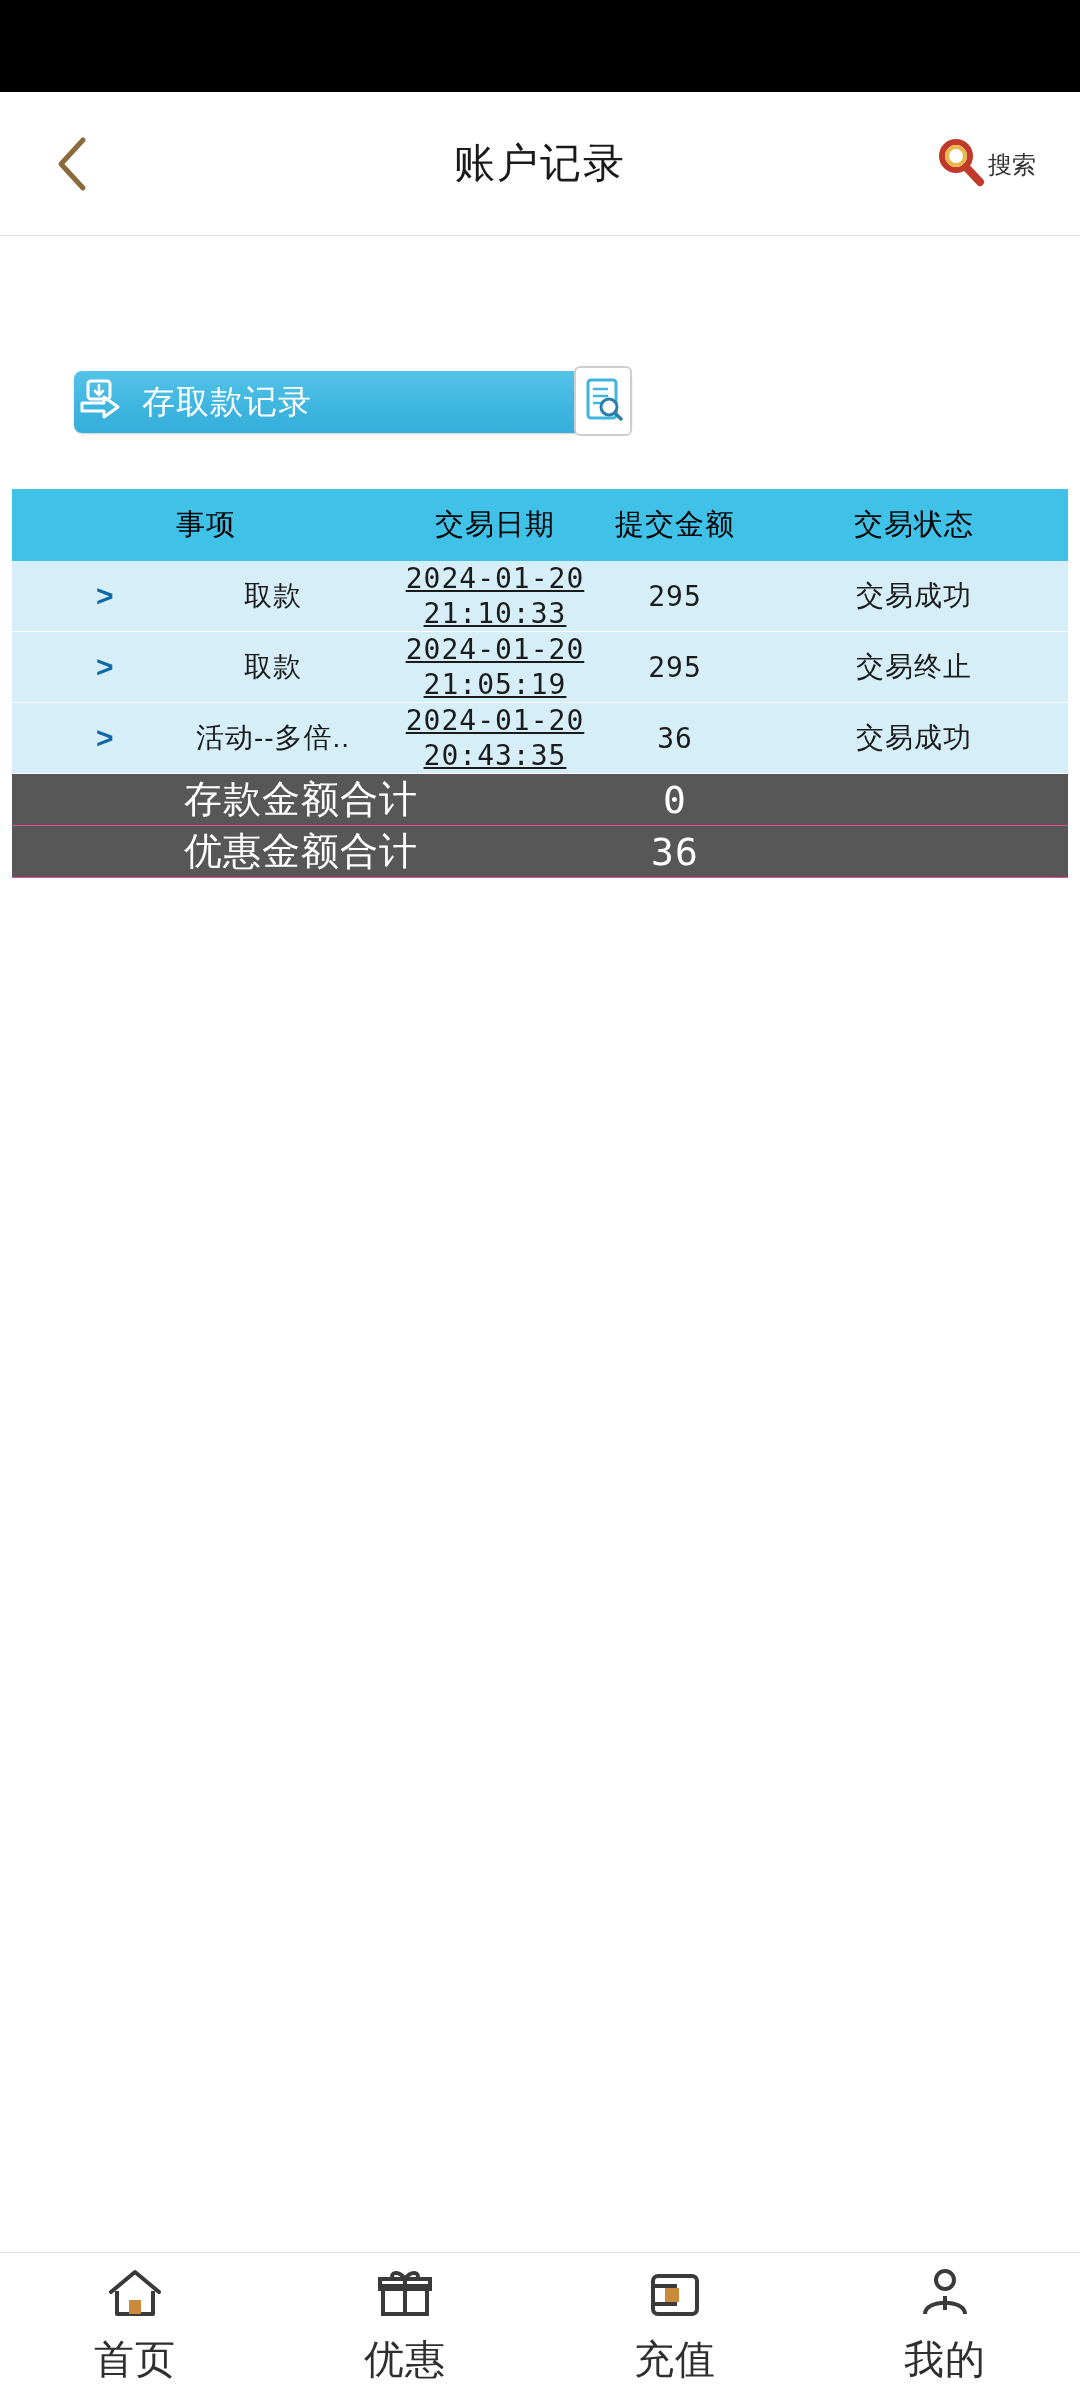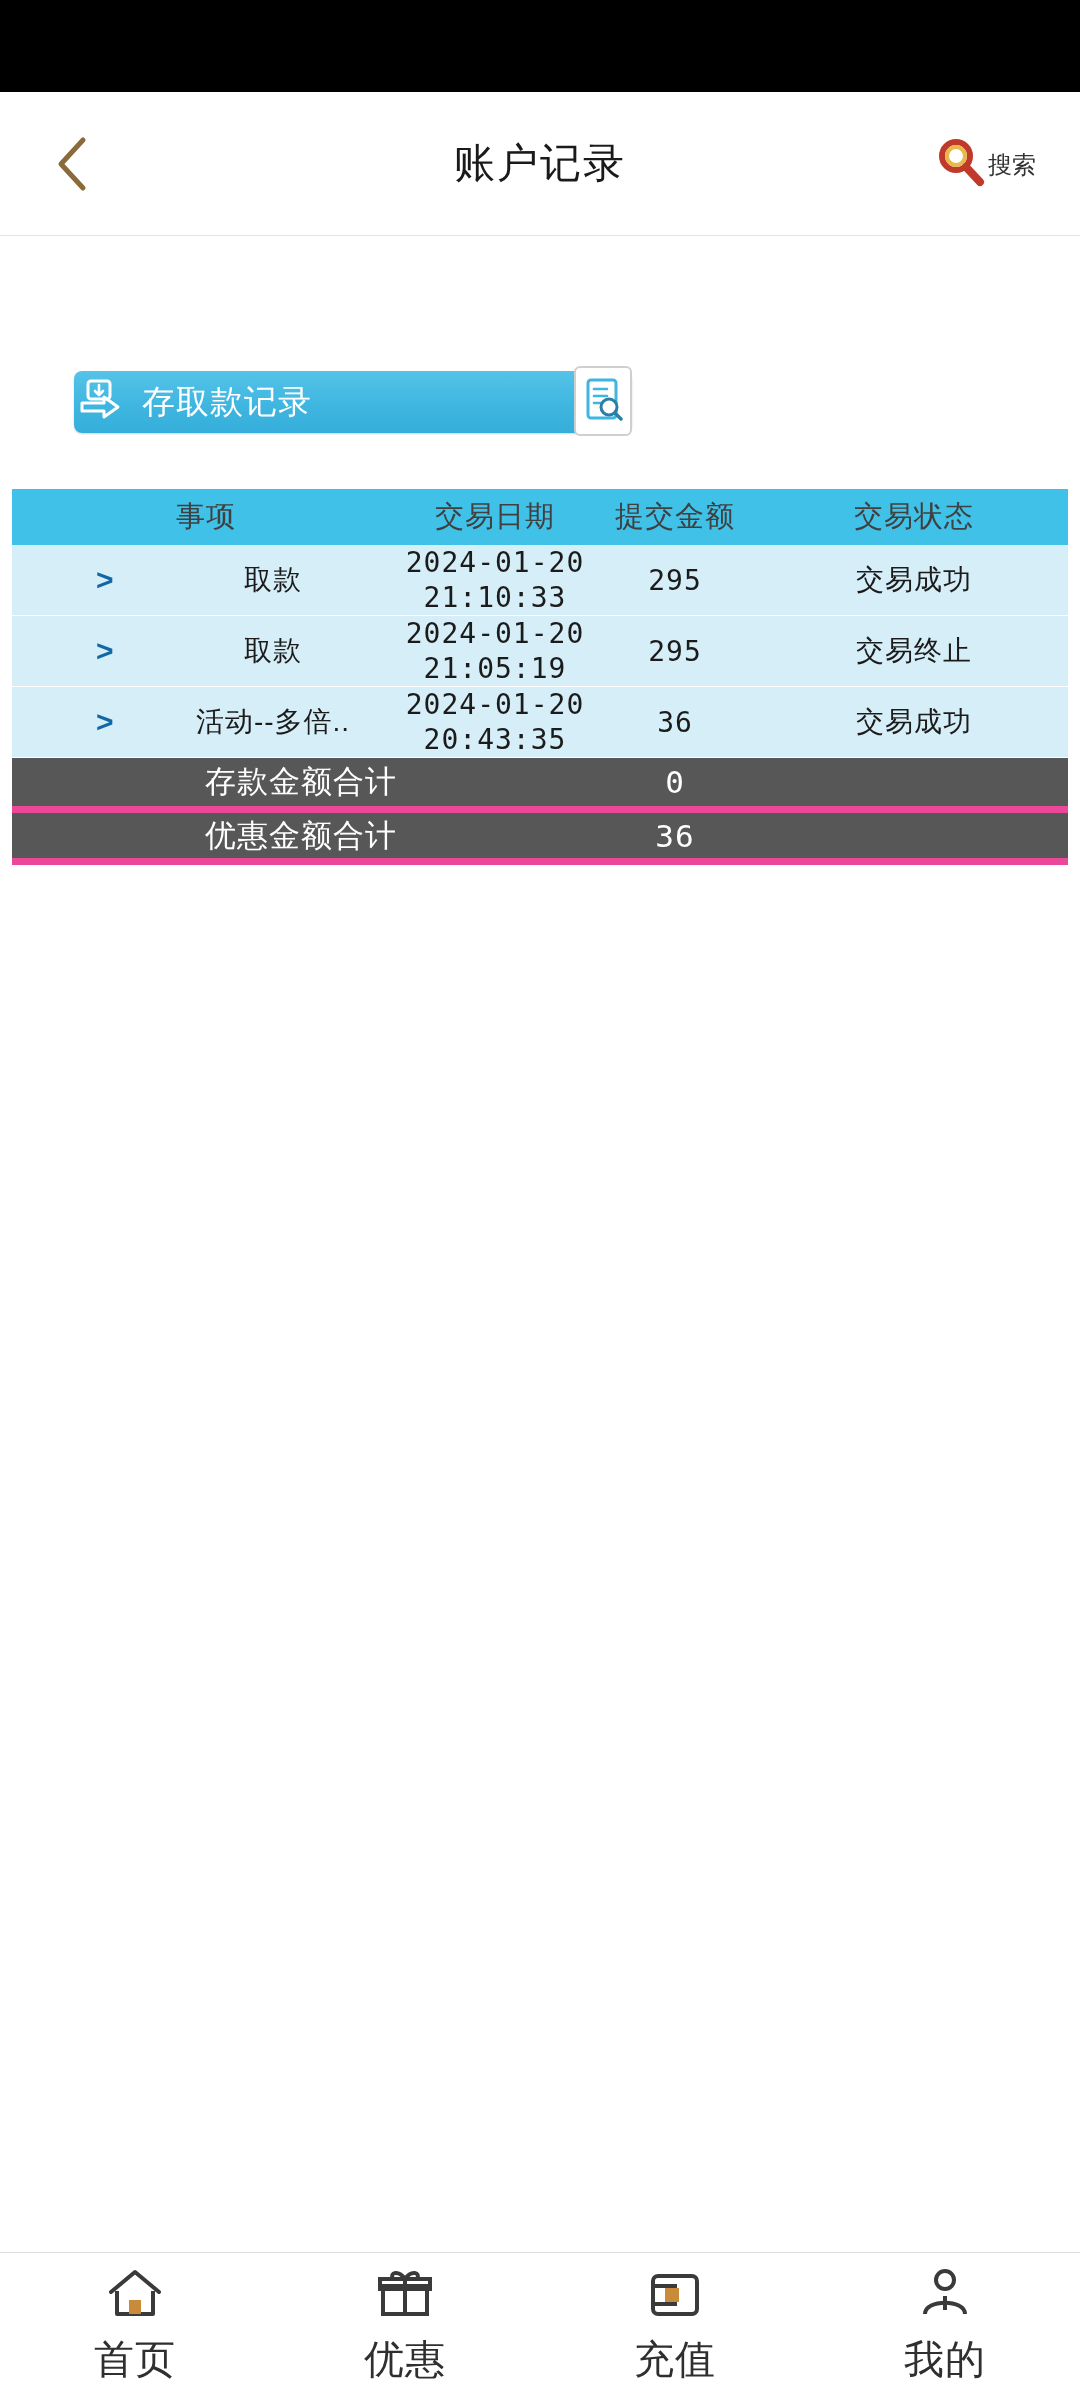--- a/index.html
+++ b/index.html
@@ -115,24 +115,24 @@
     top: 253px;
     width: 1056px;
   }
   table.records {
     width: 100%;
     border-collapse: collapse;
     table-layout: fixed;
   }
   table.records th {
     background: #3fc1e8;
-    color: #404040;
+    color: #000000;
     font-size: 29px;
     font-weight: normal;
-    height: 56px;
+    height: 72px;
     text-align: center;
     letter-spacing: 1px;
   }
   table.records td {
     background: #d6eef7;
     height: 64px;
     font-size: 28px;
     color: #1b1b1b;
     text-align: center;
     border-bottom: 1px solid #ffffff;
@@ -160,30 +160,31 @@
     text-overflow: ellipsis;
     display: inline-block;
     max-width: 200px;
     vertical-align: middle;
   }
   td.date-cell {
     font-family: "DejaVu Sans Mono", monospace;
     font-size: 26px;
     line-height: 1.25;
     letter-spacing: 0px;
+    text-decoration: underline;
   }
   td.amount-cell { font-family: "DejaVu Sans Mono", monospace; font-size: 28px; }
   td.status-success { color: #1a9e88; font-size: 28px; }
   td.status-fail { color: #e8413d; font-size: 28px; font-family: Liberation Mono, monospace; }
   tr.summary td {
     background: #575757;
     color: #ffffff;
-    font-size: 31px;
+    font-size: 38px;
     height: 52px;
-    border-bottom: 7px solid #ec4899;
+    border-bottom: 1px solid #ec4899;
   }
   tr.summary td.sum-amount { font-family: "DejaVu Sans Mono", monospace; }
   
   .bottomnav {
     flex: 0 0 auto;
     height: 148px;
     background: #ffffff;
     border-top: 1px solid #dddddd;
     display: flex;
   }

